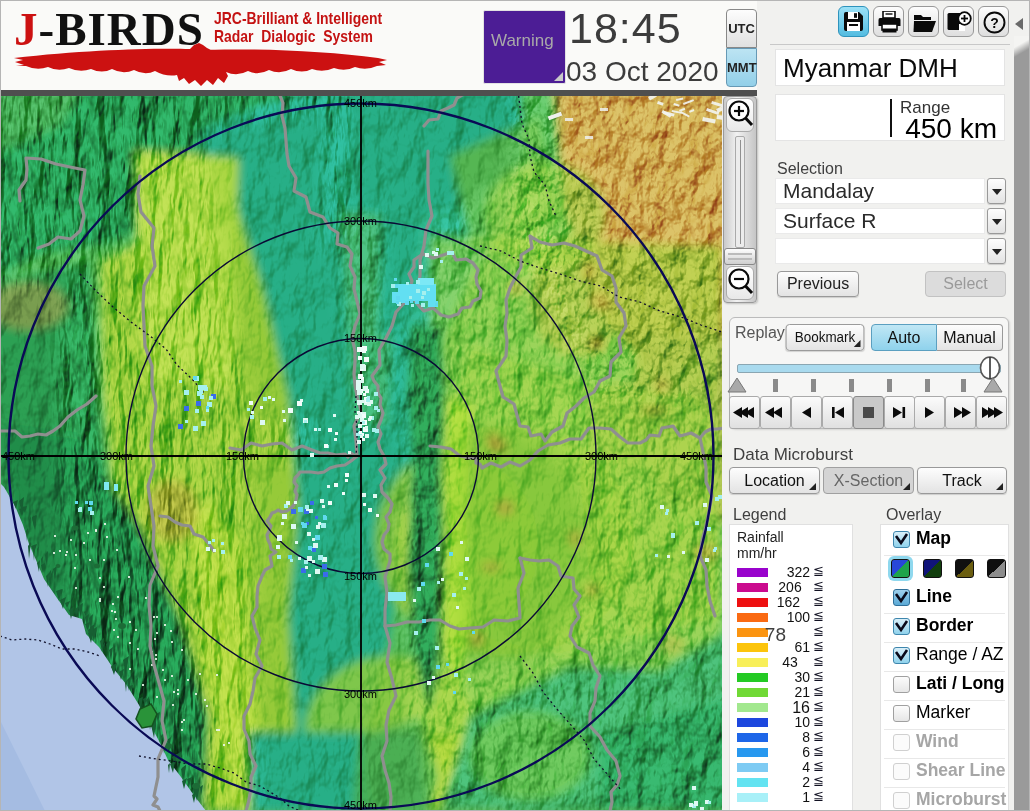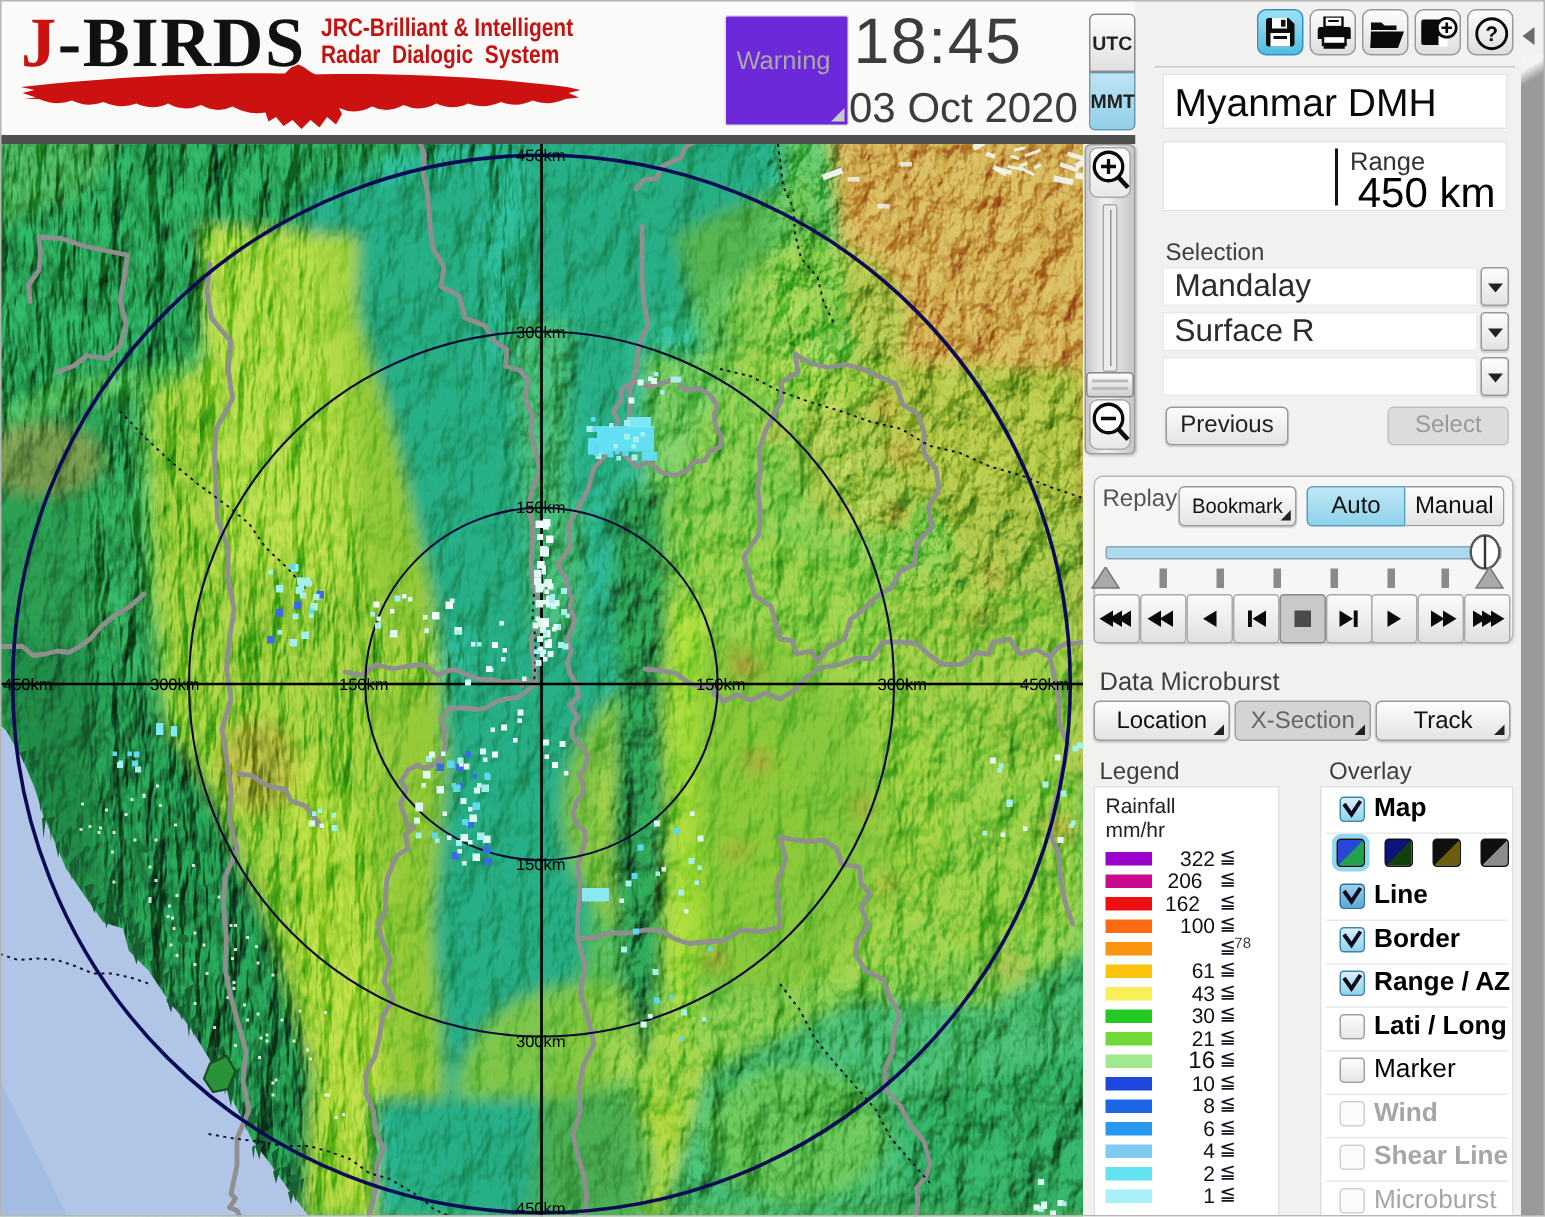--- a/index.html
+++ b/index.html
@@ -10,21 +10,21 @@
  border-bottom:7px solid #222}
 </style></head><body>
 <div class="abs" style="left:0;top:0;width:757px;height:96px;background:#fafaf8;border-bottom:6px solid #4f4f4f"></div>
 <div class="abs" style="left:757px;top:0;width:255px;height:96px;background:#f1f1ef"></div>
 <div class="abs" style="left:14px;top:2px;width:205px;height:56px;font-family:'Liberation Serif',serif;font-weight:bold;font-size:47px;letter-spacing:1px;color:#111"><span style="color:#cc1111">J</span>-BIRDS</div>
 <div class="abs" style="left:214px;top:9px;font-weight:bold;font-size:17px;color:#c41212;transform:scaleX(.82);transform-origin:left;letter-spacing:0">JRC-Brilliant &amp; Intelligent</div>
 <div class="abs" style="left:214px;top:27px;font-weight:bold;font-size:17px;color:#c41212;transform:scaleX(.82);transform-origin:left">Radar&nbsp; Dialogic&nbsp; System</div>
 <svg class="abs" style="left:0;top:0" width="410" height="95" viewBox="0 0 410 95">
     <path d="M197,50 C255,48 325,51 378,58 L387,60 L379,62 L386,65 L377,66 Q366,71 355,67 Q345,72 334,68 Q323,73 312,69 Q302,74 291,69 Q280,75 269,70 Q258,76 248,71 Q237,77 226,72 L228,76 L224,83 L218,78 L213,85 L207,80 L201,86 L195,80 L189,84 L184,78 L179,81 L177,75 Q166,77 155,71 Q145,76 134,70 Q123,75 112,69 Q102,74 91,69 Q80,73 69,68 Q58,72 48,67 Q37,71 26,66 L16,66 L24,65 L15,62 L23,60 L14,58 C85,50 150,48 190,49 L194,45 L199,43 L203,45 L207,48 L211,50 L204,52 L200,53 Z" fill="#cc1111"></path>
   </svg>
-<div class="abs" style="left:483px;top:10px;width:83px;height:74px;background:#6d28d9;border:1px solid #e2e2e2;border-radius:2px">
+<div class="abs" style="left:483px;top:10px;width:83px;height:74px;background:#4c1d95;border:1px solid #e2e2e2;border-radius:2px">
 <div class="abs" style="left:7px;top:20px;font-size:17px;color:#a9a9a9">Warning</div>
 <div class="abs" style="right:2px;bottom:2px;border-left:9px solid transparent;border-bottom:9px solid #c9c9c9"></div>
   </div>
 <div class="abs" style="left:569px;top:4px;font-size:43px;color:#3c3c3c;letter-spacing:1px">18:45</div>
 <div class="abs" style="left:566px;top:56px;font-size:28px;color:#3c3c3c">03 Oct 2020</div>
 <div class="abs" style="left:726px;top:9px;width:31px;height:39px;background:linear-gradient(#fdfdfd,#e0e0e0);border:1px solid #888;border-radius:4px 4px 0 0;font-size:13px;font-weight:bold;color:#222;text-align:center;line-height:37px">UTC</div>
 <div class="abs" style="left:726px;top:48px;width:31px;height:39px;background:linear-gradient(#bce4f3,#92cfe8);border:1px solid #6699b5;border-radius:0 0 4px 4px;font-size:13px;font-weight:bold;color:#222;text-align:center;line-height:37px">MMT</div>
 <div class="abs" style="left:838px;top:6px;width:31px;height:31px;background:linear-gradient(#9be1f7,#54bce0);border:1px solid #2e93bc;border-radius:6px">
     <svg width="21" height="21" style="position:absolute;left:4px;top:4px" viewBox="0 0 21 21">
 <path d="M1,3 Q1,1 3,1 L16,1 L20,5 L20,18 Q20,20 18,20 L3,20 Q1,20 1,18 Z" fill="#0a0a0a"></path>
@@ -886,27 +886,27 @@
 <div class="abs" style="left:737px;top:583px;width:31px;height:9px;background:#cb0b8e"></div>
 <div class="abs" style="left:770px;top:579px;width:40px;text-align:center;font-size:14px;color:#111">206</div>
 <div class="abs" style="left:813px;top:578px;font-size:13px;color:#112">≦</div>
 <div class="abs" style="left:737px;top:598px;width:31px;height:9px;background:#ee1010"></div>
 <div class="abs" style="left:760px;top:594px;width:40px;text-align:right;font-size:14px;color:#111">162</div>
 <div class="abs" style="left:813px;top:593px;font-size:13px;color:#112">≦</div>
 <div class="abs" style="left:737px;top:613px;width:31px;height:9px;background:#fa6a12"></div>
 <div class="abs" style="left:770px;top:609px;width:40px;text-align:right;font-size:14px;color:#111">100</div>
 <div class="abs" style="left:813px;top:608px;font-size:13px;color:#112">≦</div>
 <div class="abs" style="left:737px;top:628px;width:31px;height:9px;background:#fb9410"></div>
-<div class="abs" style="left:794px;top:624px;width:40px;text-align:right;font-size:10px;color:#404040">78</div>
+<div class="abs" style="left:746px;top:624px;width:40px;text-align:right;font-size:19px;color:#404040">78</div>
 <div class="abs" style="left:813px;top:623px;font-size:13px;color:#112">≦</div>
 <div class="abs" style="left:737px;top:643px;width:31px;height:9px;background:#fcc40c"></div>
 <div class="abs" style="left:770px;top:639px;width:40px;text-align:right;font-size:14px;color:#111">61</div>
 <div class="abs" style="left:813px;top:638px;font-size:13px;color:#112">≦</div>
 <div class="abs" style="left:737px;top:658px;width:31px;height:9px;background:#f8ef59"></div>
-<div class="abs" style="left:770px;top:654px;width:40px;text-align:right;font-size:14px;color:#111">43</div>
+<div class="abs" style="left:770px;top:654px;width:40px;text-align:center;font-size:14px;color:#111">43</div>
 <div class="abs" style="left:813px;top:653px;font-size:13px;color:#112">≦</div>
 <div class="abs" style="left:737px;top:673px;width:31px;height:9px;background:#24ca24"></div>
 <div class="abs" style="left:770px;top:669px;width:40px;text-align:right;font-size:14px;color:#111">30</div>
 <div class="abs" style="left:813px;top:668px;font-size:13px;color:#112">≦</div>
 <div class="abs" style="left:737px;top:688px;width:31px;height:9px;background:#70d935"></div>
 <div class="abs" style="left:770px;top:684px;width:40px;text-align:right;font-size:14px;color:#111">21</div>
 <div class="abs" style="left:813px;top:683px;font-size:13px;color:#112">≦</div>
 <div class="abs" style="left:737px;top:703px;width:31px;height:9px;background:#a2e88e"></div>
 <div class="abs" style="left:770px;top:699px;width:40px;text-align:right;font-size:16px;color:#111">16</div>
 <div class="abs" style="left:813px;top:698px;font-size:13px;color:#112">≦</div>
@@ -949,35 +949,35 @@
       <path d="M2,4 L7,11 L13,2" fill="none" stroke="#0a0a1a" stroke-width="2.6"></path>
     </svg>
   </div>
 <div class="abs" style="left:916px;top:615px;font-size:17.5px;font-weight:bold;color:#000;white-space:nowrap">Border</div>
 <div class="abs" style="left:884px;top:642px;width:121px;height:1px;background:#e8e8e8"></div>
 <div class="abs" style="left:893px;top:647px;width:17px;height:17px;background:linear-gradient(#d9eff9,#8fd2ec);border:1.5px solid #3e86ad;border-radius:3px">
     <svg width="15" height="15" style="position:absolute;left:0;top:0">
       <path d="M2,4 L7,11 L13,2" fill="none" stroke="#0a0a1a" stroke-width="2.6"></path>
     </svg>
   </div>
-<div class="abs" style="left:916px;top:644px;font-size:17.5px;font-weight:bold;color:#000;white-space:nowrap">Range / AZ</div>
+<div class="abs" style="left:916px;top:644px;font-size:17.5px;font-weight:normal;color:#000;white-space:nowrap">Range / AZ</div>
 <div class="abs" style="left:884px;top:671px;width:121px;height:1px;background:#e8e8e8"></div>
 <div class="abs" style="left:893px;top:676px;width:17px;height:17px;background:linear-gradient(#fcfcfc,#e6e6e6);border:1.5px solid #a0a0a0;border-radius:3px"></div>
 <div class="abs" style="left:916px;top:673px;font-size:17.5px;font-weight:bold;color:#000;white-space:nowrap">Lati / Long</div>
 <div class="abs" style="left:884px;top:700px;width:121px;height:1px;background:#e8e8e8"></div>
 <div class="abs" style="left:893px;top:705px;width:17px;height:17px;background:linear-gradient(#fcfcfc,#e6e6e6);border:1.5px solid #a0a0a0;border-radius:3px"></div>
 <div class="abs" style="left:916px;top:702px;font-size:17.5px;font-weight:normal;color:#000;white-space:nowrap">Marker</div>
 <div class="abs" style="left:884px;top:729px;width:121px;height:1px;background:#e8e8e8"></div>
 <div class="abs" style="left:893px;top:734px;width:17px;height:17px;background:#fbfbfb;border:1.5px solid #d0d0d0;border-radius:3px"></div>
 <div class="abs" style="left:916px;top:731px;font-size:17.5px;font-weight:bold;color:#a6a6a6;white-space:nowrap">Wind</div>
 <div class="abs" style="left:884px;top:758px;width:121px;height:1px;background:#e8e8e8"></div>
 <div class="abs" style="left:893px;top:763px;width:17px;height:17px;background:#fbfbfb;border:1.5px solid #d0d0d0;border-radius:3px"></div>
 <div class="abs" style="left:916px;top:760px;font-size:17.5px;font-weight:bold;color:#a6a6a6;white-space:nowrap">Shear Line</div>
 <div class="abs" style="left:884px;top:787px;width:121px;height:1px;background:#e8e8e8"></div>
 <div class="abs" style="left:893px;top:792px;width:17px;height:17px;background:#fbfbfb;border:1.5px solid #d0d0d0;border-radius:3px"></div>
-<div class="abs" style="left:916px;top:789px;font-size:17.5px;font-weight:normal;color:#a6a6a6;white-space:nowrap">Microburst</div>
+<div class="abs" style="left:916px;top:789px;font-size:17.5px;font-weight:bold;color:#a6a6a6;white-space:nowrap">Microburst</div>
 <div class="abs" style="left:891px;top:559px;width:19px;height:19px;border:1.5px solid #111;border-radius:3px;box-shadow:0 0 0 3px #8fd8ee;background:linear-gradient(135deg,#2847d8 0 50%,#1fa34c 50% 100%)"></div>
 <div class="abs" style="left:923px;top:559px;width:19px;height:19px;border:1.5px solid #111;border-radius:3px;background:linear-gradient(135deg,#10147a 0 50%,#123f0e 50% 100%)"></div>
 <div class="abs" style="left:955px;top:559px;width:19px;height:19px;border:1.5px solid #111;border-radius:3px;background:linear-gradient(135deg,#101010 0 50%,#6b5e10 50% 100%)"></div>
 <div class="abs" style="left:987px;top:559px;width:19px;height:19px;border:1.5px solid #111;border-radius:3px;background:linear-gradient(135deg,#0f0f0f 0 50%,#8c8c8c 50% 100%)"></div>
 <div class="abs" style="left:1014px;top:46px;width:16px;height:765px;background:#9a9a9a"></div>
 <div class="abs" style="left:1014px;top:36px;width:16px;height:24px;background:linear-gradient(150deg,#f4f4f2 35%,#9a9a9a 65%)"></div>
 <div class="abs" style="left:1015px;top:18px;border-top:6px solid transparent;border-bottom:6px solid transparent;border-right:8px solid #6a6a6a"></div>
 <div class="abs" style="left:0;top:0;width:1030px;height:811px;box-shadow:inset 0 0 0 1px #b5b5b5;pointer-events:none"></div>
 </body></html>

